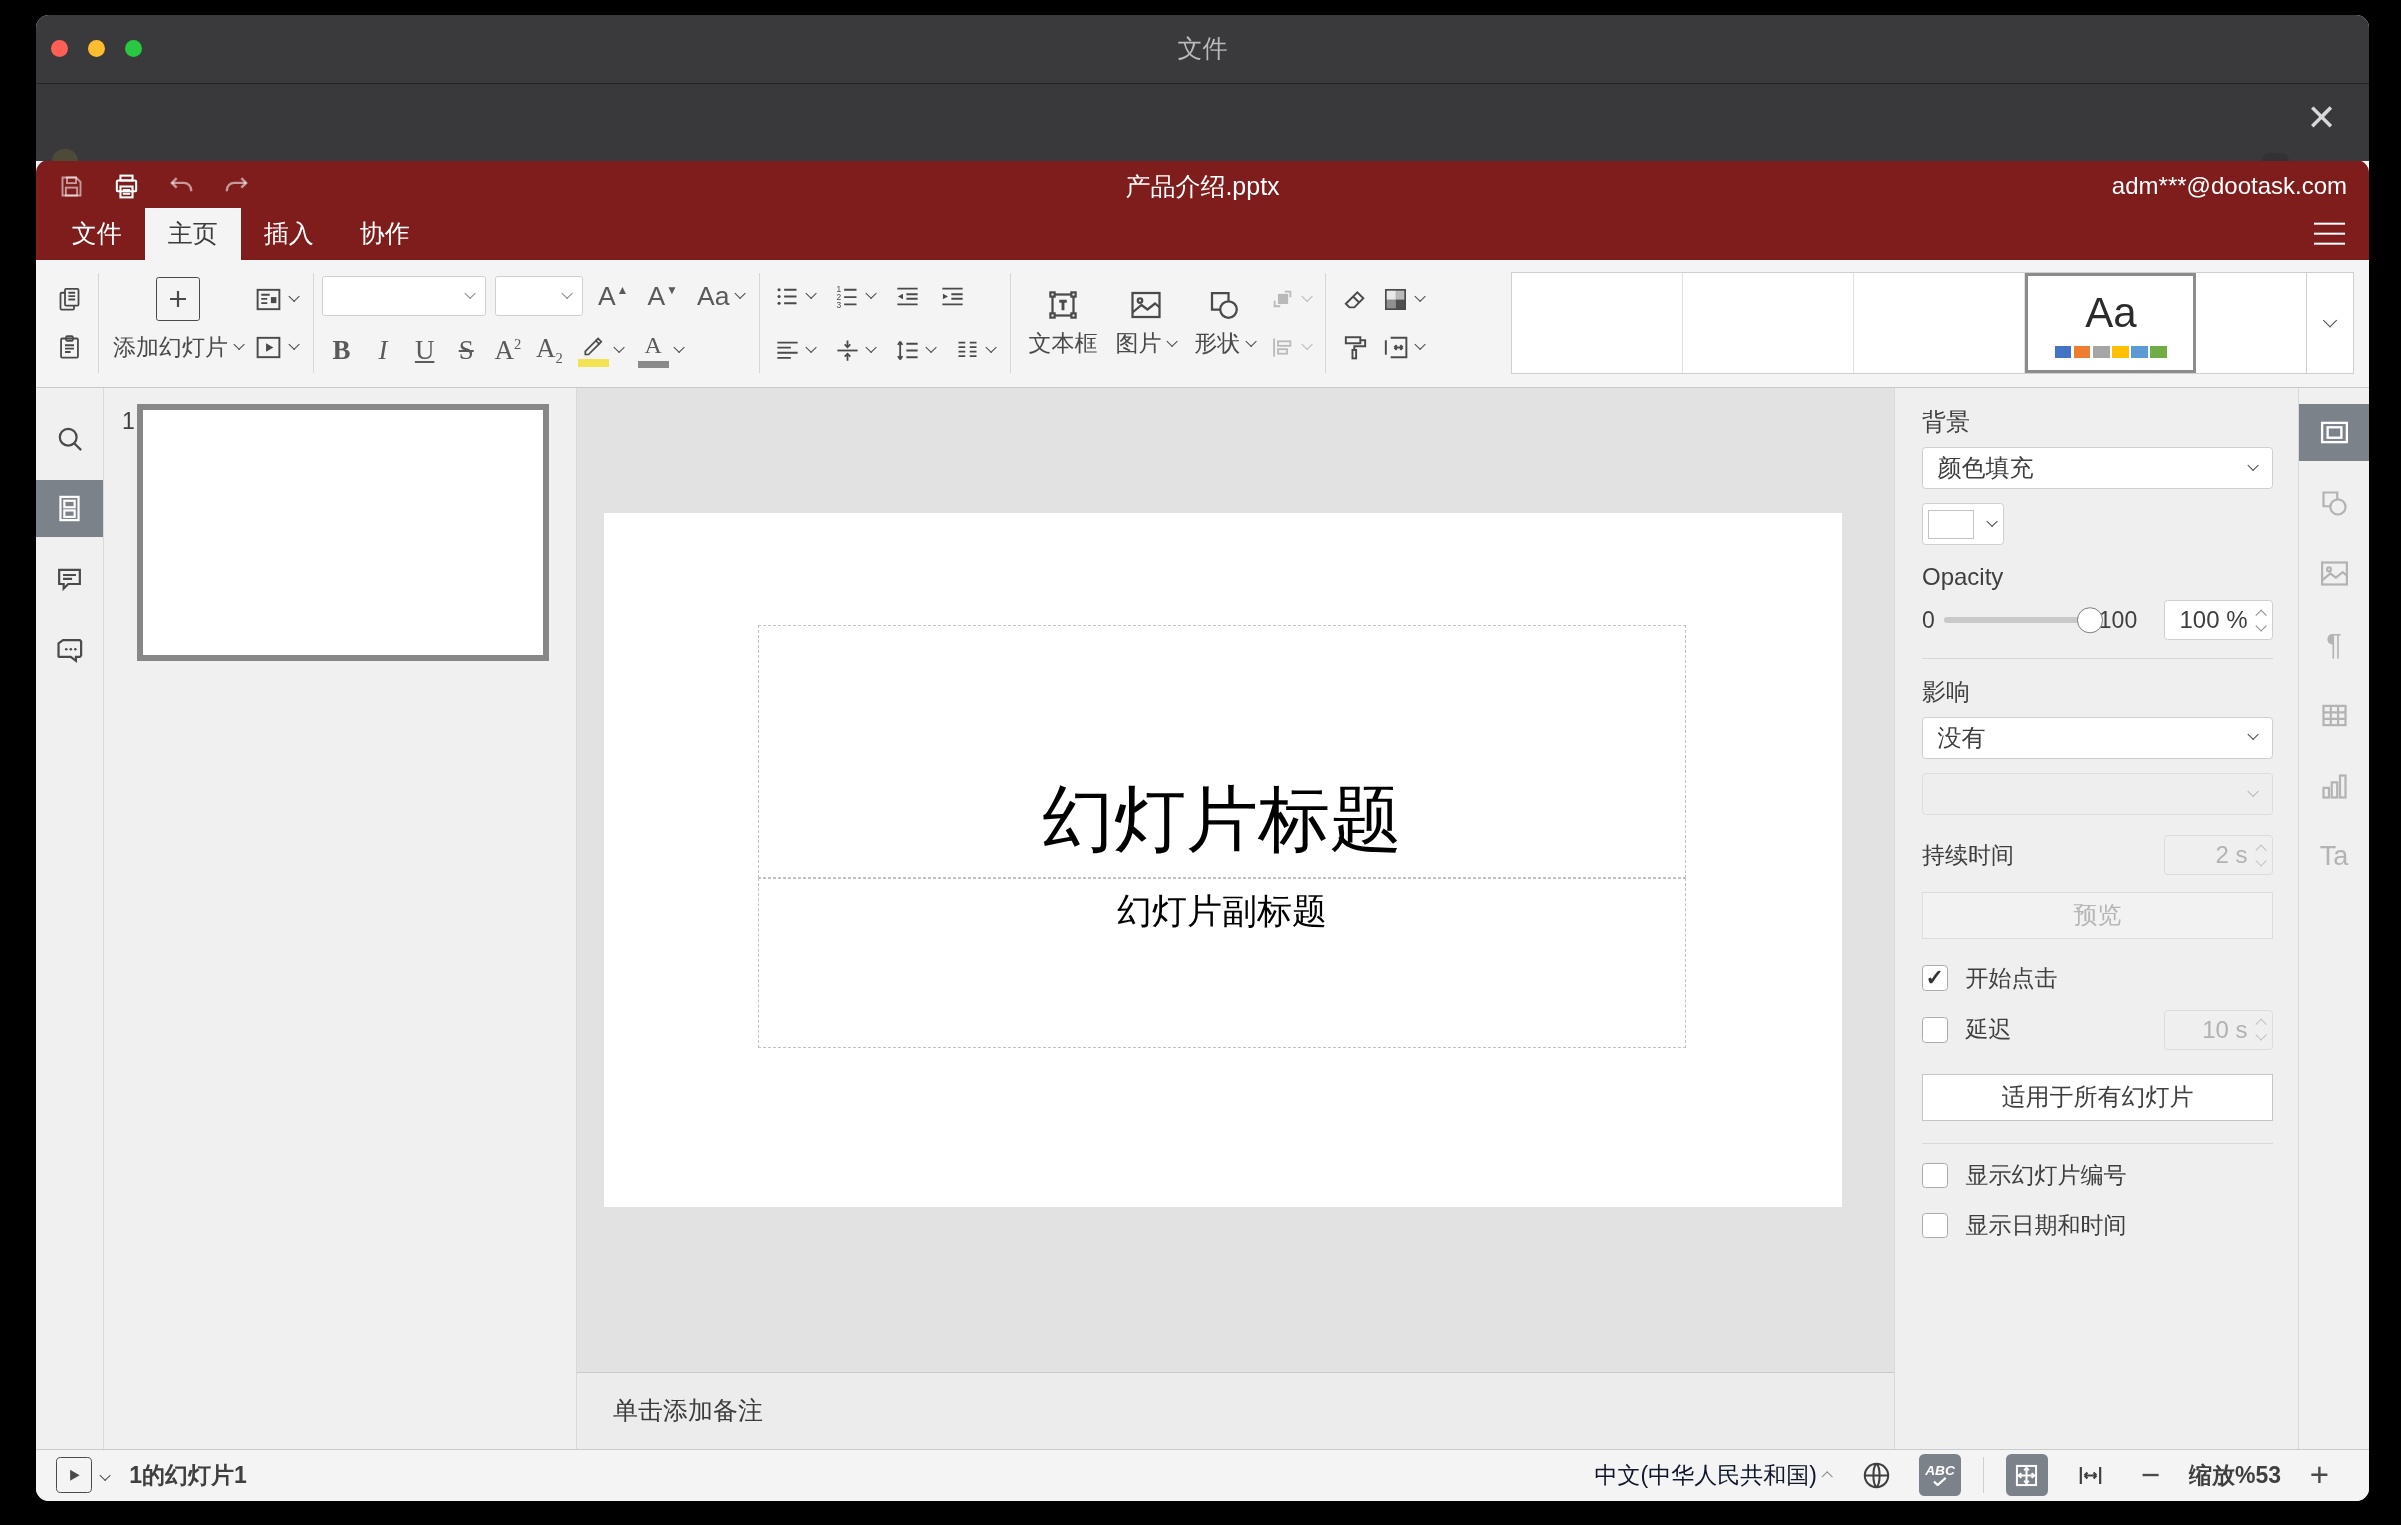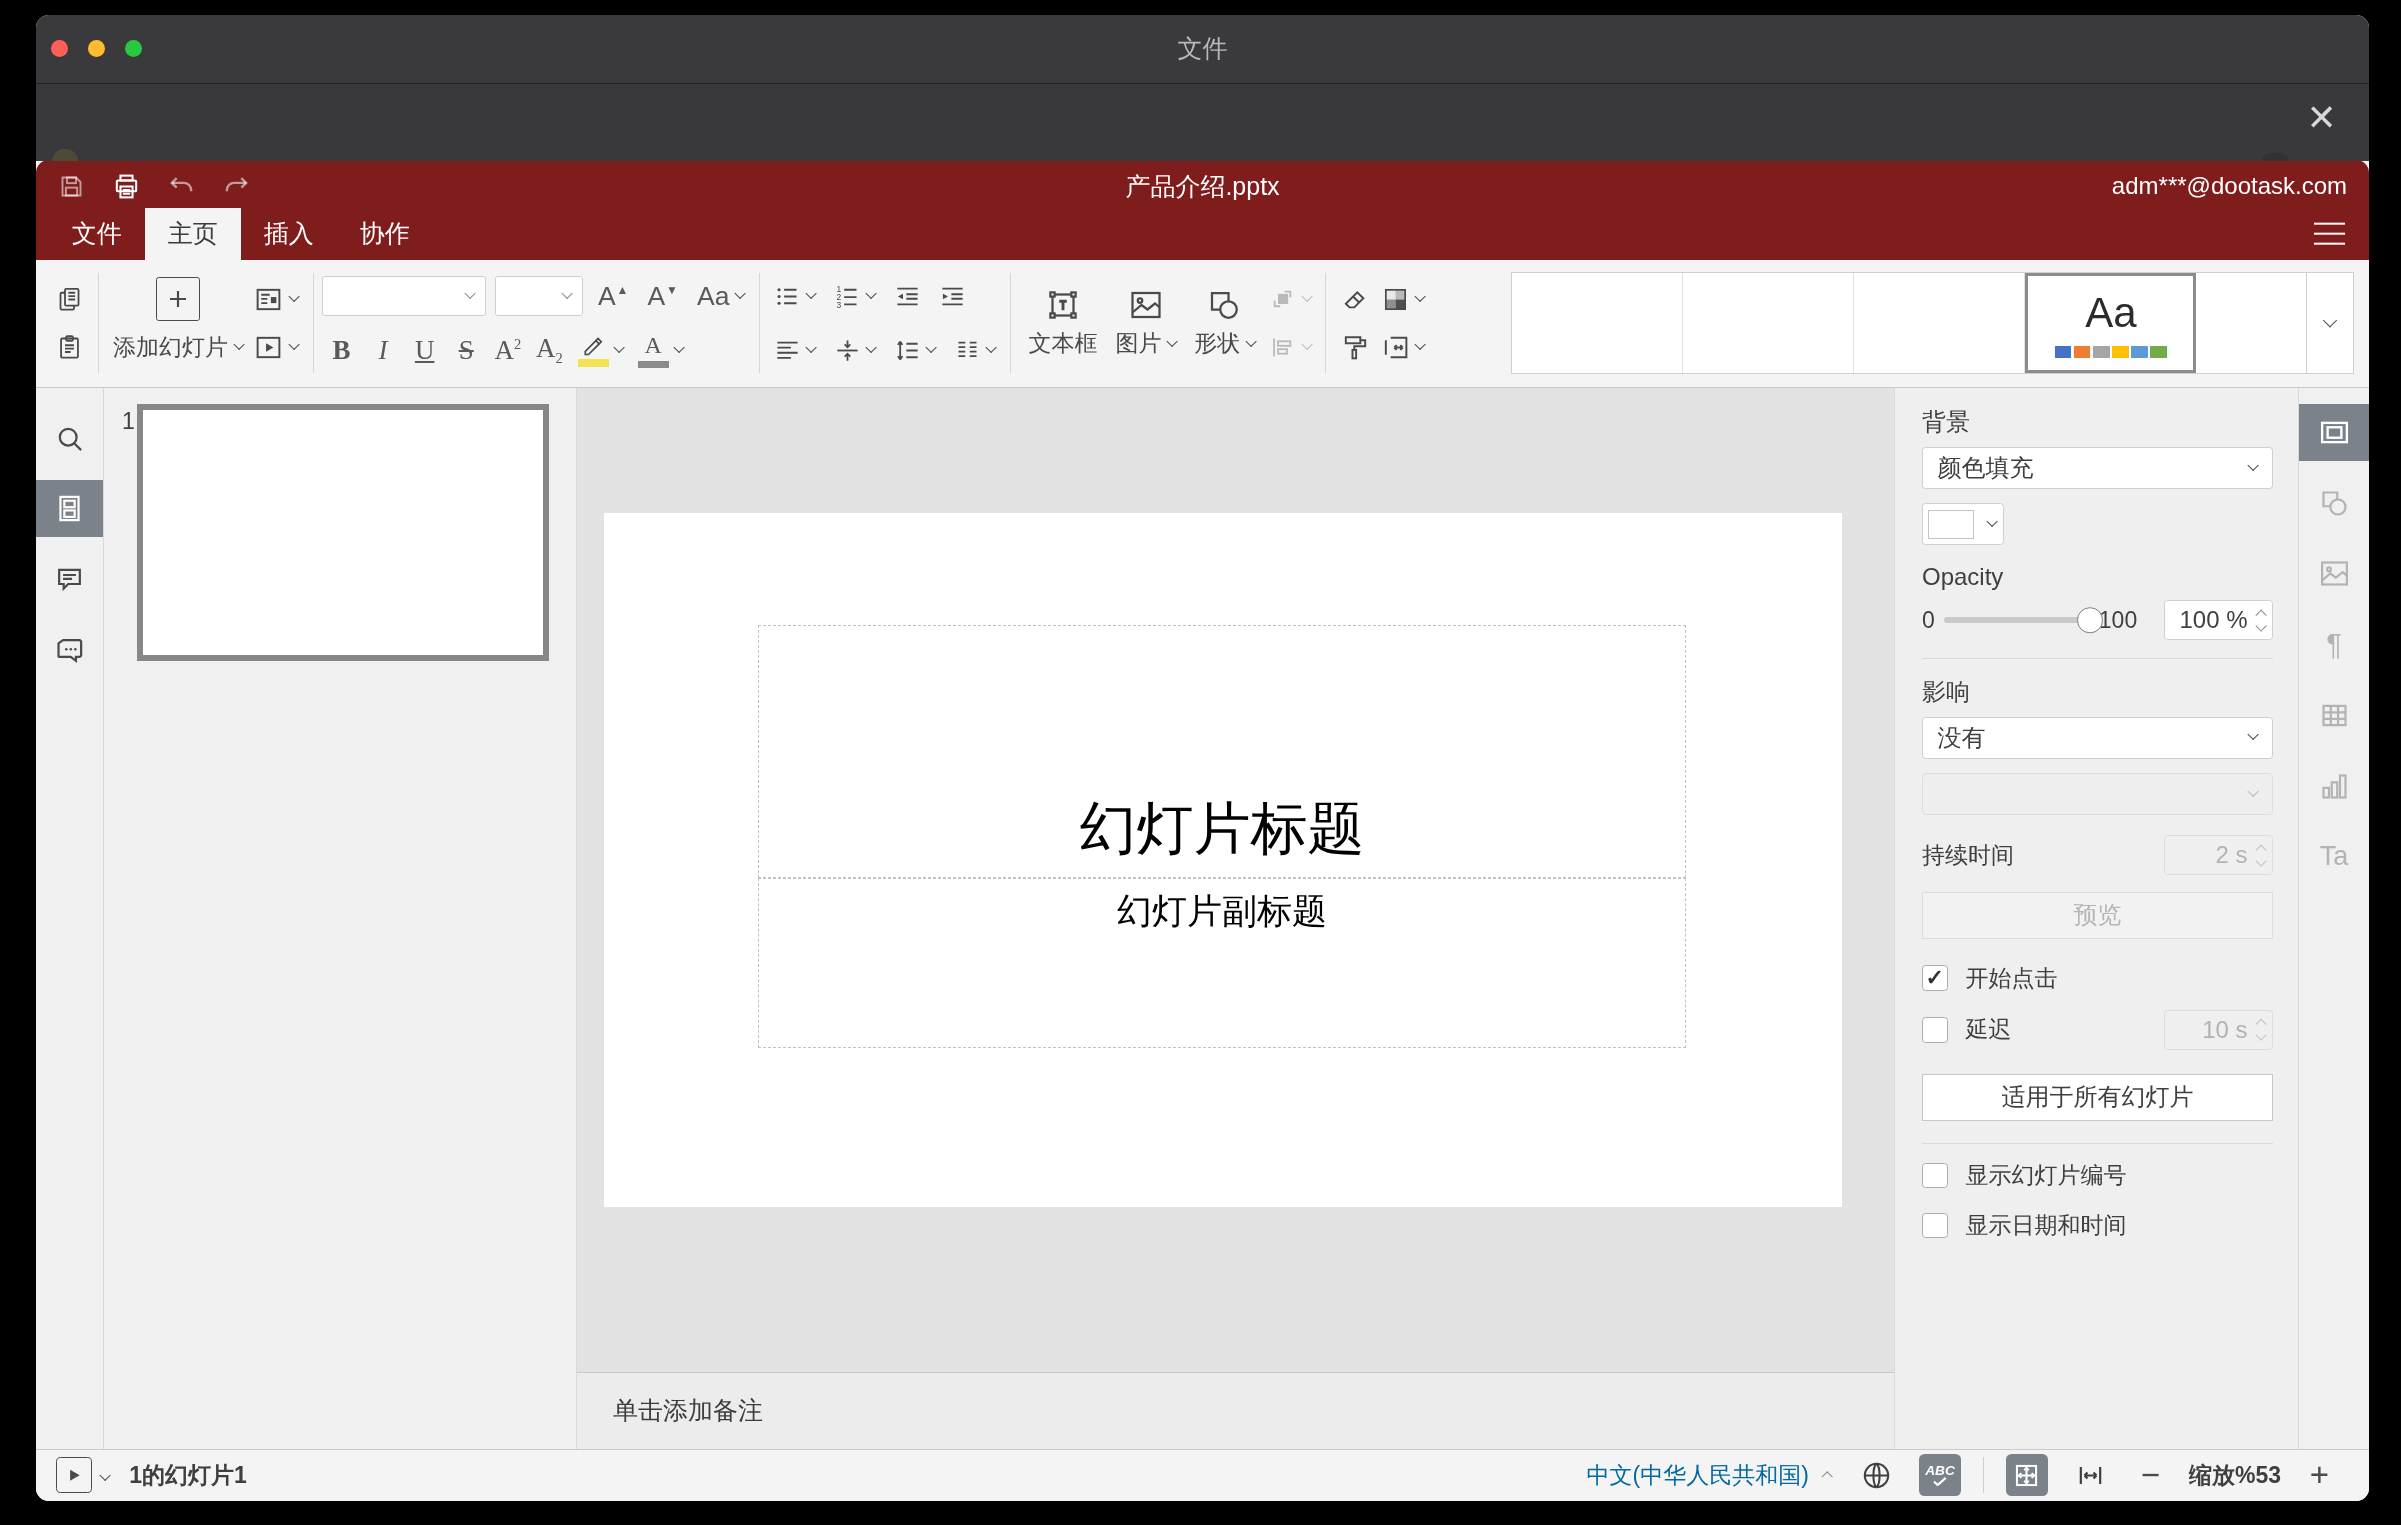--- a/index.html
+++ b/index.html
@@ -73,21 +73,21 @@
   .lbar-item.sel { background:#7c828a; color:#fff; }
 
   .thumb-panel { width:473px; background:#f0f0f0; border-right:0.9px solid #d9d9d9; position:relative; flex:none; }
   .thumb-num { position:absolute; left:18px; top:20px; font-size:23px; color:#3f3f3f; }
   .thumb { position:absolute; left:33px; top:16.4px; width:412px; height:257px; background:#fff; border:6.4px solid #878787; }
 
   .canvas { flex:1; background:#e2e2e2; display:flex; flex-direction:column; min-width:0; }
   .canvas-view { flex:1; position:relative; overflow:hidden; }
   .slide { position:absolute; left:27px; top:125px; width:1238px; height:694px; background:#fff; }
   .ph { position:absolute; left:154px; width:928px; border:1.8px dashed #c2c2c2; display:flex; justify-content:center; color:#000; }
-  .ph.title { top:112px; height:253px; align-items:flex-end; padding-bottom:9px; font-size:57px; }
+  .ph.title { top:112px; height:253px; align-items:flex-end; padding-bottom:9px; font-size:72px; }
   .ph.subtitle { top:365px; height:170px; align-items:flex-start; padding-top:9px; font-size:35px; }
   .notes { height:77px; border-top:0.9px solid #c9c9c9; background:#ececec; display:flex; align-items:center; padding-left:36px; font-size:25px; color:#3c3c3c; flex:none; }
 
   
   .right-sidebar { width:404px; background:#efefef; border-left:0.9px solid #d9d9d9; padding:18px 25px 0 27px; color:#3f3f3f; font-size:23px; flex:none; }
   .sec-label { font-weight:400; font-size:24px; margin-bottom:9px; }
   .select { height:42px; background:#fff; border:0.9px solid #cfcfcf; border-radius:3.6px; display:flex; align-items:center; padding:0 14.6px; font-size:24px; color:#3f3f3f; margin-bottom:14.6px; }
   .select .chev { margin-left:auto; color:#4a4a4a; }
   .select.dis { background:#eeeeee; border-color:#dddddd; color:#b9b9b9; }
   .select.dis .chev { color:#b9b9b9; }
@@ -117,21 +117,21 @@
   .rbar-item { height:57px; margin-bottom:13.7px; display:flex; align-items:center; justify-content:center; color:#b3b3b3; }
   .rbar-item.sel { background:#7c828a; color:#fff; }
   .rbar-item .tglyph { font-size:29px; }
 
   
   .statusbar { height:52px; background:#f4f4f4; border-top:0.9px solid #cbcbcb; display:flex; align-items:center; padding:0 33px 0 20px; font-size:23px; color:#3f3f3f; flex:none; }
   .play-box { width:36px; height:36px; border:1.8px solid #4a4a4a; border-radius:4.6px; display:flex; align-items:center; justify-content:center; color:#4a4a4a; }
   .sb-chev { color:#4a4a4a; margin:5.5px 0 0 9px; }
   .slide-info { font-weight:700; margin-left:20px; }
   .sb-right { margin-left:auto; display:flex; align-items:center; gap:22px; }
-  .lang { color:#0369a1; display:flex; align-items:center; gap:16px; }
+  .lang { color:#0f172a; display:flex; align-items:center; gap:8px; }
   .lang .caret { width:8.2px; height:8.2px; border-left:1.8px solid #8a8a8a; border-top:1.8px solid #8a8a8a; transform:rotate(45deg) translateY(2.7px); }
   .sq-ic { width:42px; height:42px; border-radius:5.5px; display:flex; align-items:center; justify-content:center; color:#3f3f3f; }
   .sq-ic.on { background:#7c828a; color:#fff; }
   .sb-div { width:0.9px; height:36px; background:#cfcfcf; }
   .zoom-label { font-weight:700; }
   .zoom-btn { font-size:33px; color:#4a4a4a; width:33px; text-align:center; font-weight:300; }
   .abc-glyph { display:flex; flex-direction:column; align-items:center; line-height:1; }
   .abc-glyph b { font-size:13.7px; letter-spacing:0;font-style:italic; }
   svg { display:block; }
 </style>

